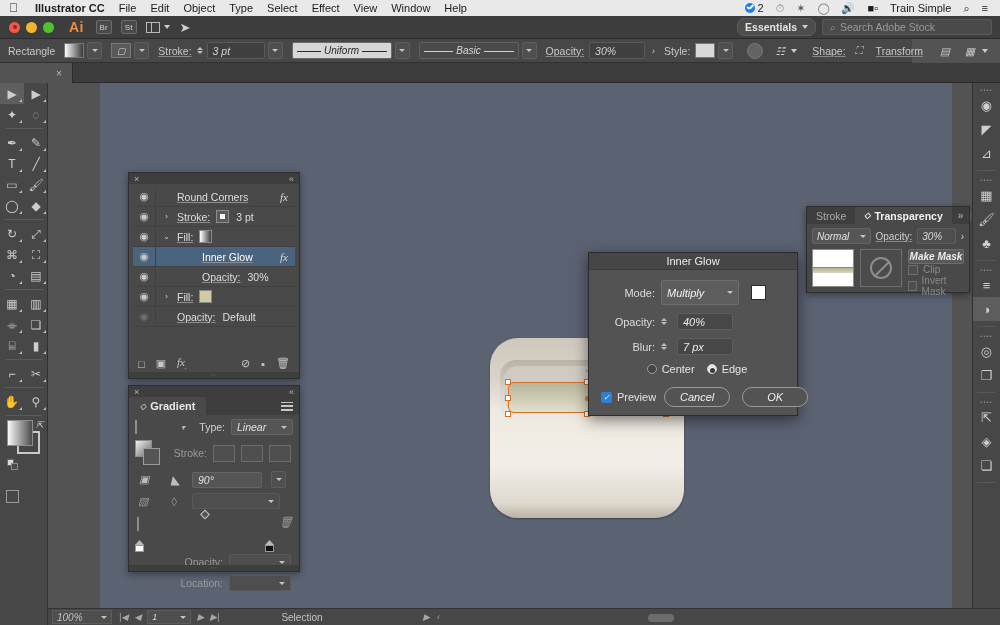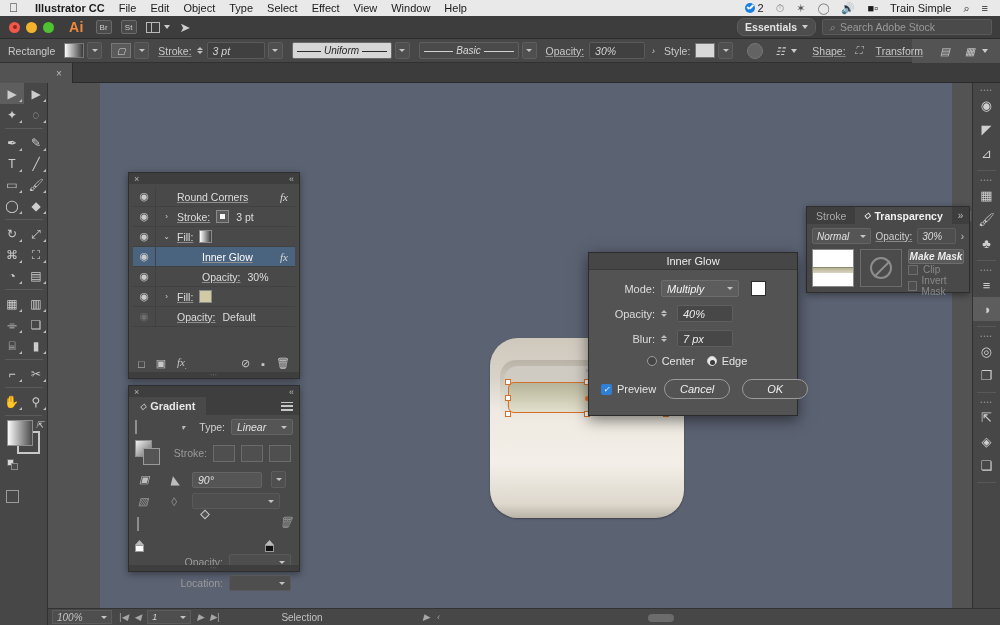--- a/index.html
+++ b/index.html
@@ -207,21 +207,21 @@
   .tr-cb i{ width:10px;height:10px;border:1px solid #6e6e6e;background:#4e4e4e;display:block;}
 
   
   #innerglow{ position:absolute;left:588px;top:252px;width:210px;height:164px;background:#535353;
               border:1px solid #2b2b2b;box-shadow:0 4px 14px rgba(0,0,0,0.5);}
   .ig-title{ height:17px;background:#464646;display:flex;align-items:center;justify-content:center;
              font-size:11px;color:#ededed;border-bottom:1px solid #3a3a3a;}
   .ig-body{ padding:10px 14px 0 14px; }
   .ig-row{ display:flex;align-items:center;margin-bottom:8px;gap:6px;}
   .ig-lbl{ width:52px;text-align:right;font-size:11px;color:#dcdcdc;}
-  .ig-mode{ width:78px;height:17px;background:#5d5d5d;border:1px solid #6d6d6d;border-radius:2px;
+  .ig-mode{ width:78px;height:25px;background:#5d5d5d;border:1px solid #6d6d6d;border-radius:2px;
             display:flex;align-items:center;justify-content:space-between;padding:0 5px;font-size:11px;color:#f2f2f2;}
   .ig-color{ width:15px;height:15px;background:#fff;border:1px solid #2b2b2b;margin-left:6px;}
   .ig-input{ width:56px;height:17px;background:#474747;border:1px solid #5e5e5e;border-radius:2px;
              display:flex;align-items:center;padding:0 5px;font-size:11px;color:#ececec;}
   .ig-radios{ display:flex;align-items:center;gap:12px;justify-content:center;margin:2px 0 12px 8px;font-size:11px;color:#e4e4e4;}
   .radio{ width:10px;height:10px;border-radius:50%;border:1px solid #9d9d9d;background:#454545;display:inline-block;position:relative;}
   .radio.on{ background:#e8e8e8;border-color:#cfcfcf;}
   .radio.on:after{content:"";position:absolute;left:2.5px;top:2.5px;width:5px;height:5px;border-radius:50%;background:#3a3a3a;}
   .ig-foot{ display:flex;align-items:center;padding:0 12px;gap:8px;}
   .ig-prev{ display:flex;align-items:center;gap:5px;font-size:11px;color:#e4e4e4;}

